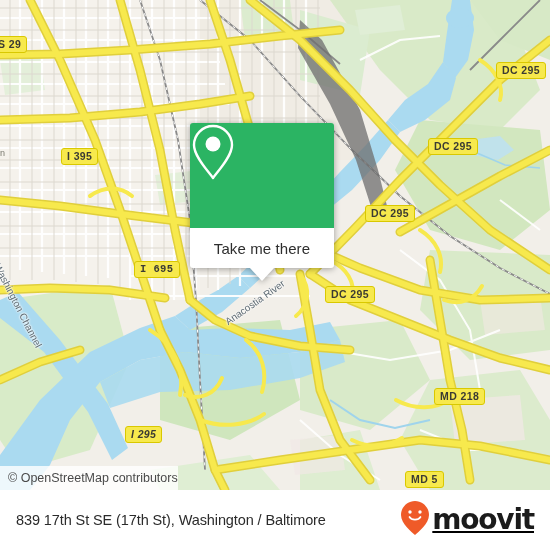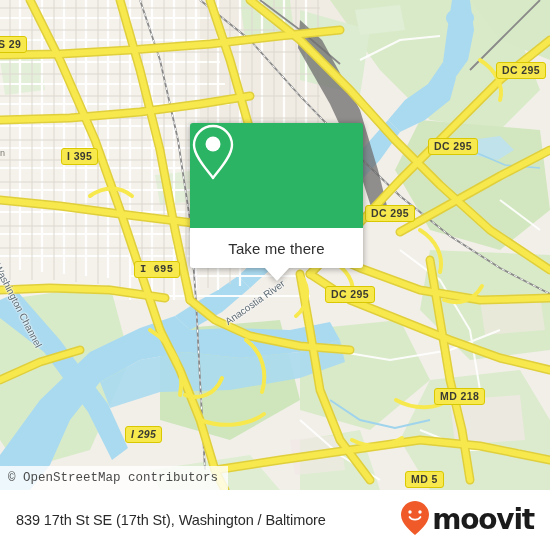--- a/index.html
+++ b/index.html
@@ -45,21 +45,21 @@
     position:absolute;
     color:#7a7a70;
     font-size:9px;
     white-space:nowrap;
     font-family:"Liberation Sans", sans-serif;
   }
 
   
   .popup{
     position:absolute;
-    left:190px;top:123px;width:173px;
+    left:190px;top:123px;width:144px;
     filter:drop-shadow(0 1px 3px rgba(0,0,0,.35));
   }
   .popup-top{
     background:#2bb463;
     height:105px;
     border-radius:3px 3px 0 0;
     display:flex;align-items:center;justify-content:center;
   }
   .popup-bottom{
     background:#ffffff;
@@ -80,44 +80,44 @@
     width:0;height:0;
     border-left:13px solid transparent;
     border-right:13px solid transparent;
     border-top:14px solid #ffffff;
   }
 
   
   .attrib{
     position:absolute;left:0;top:466px;
     height:24px;
-    padding:0 10px 0 8px;
+    padding:0 0 0 8px;
     display:flex;align-items:center;
     background:rgba(255,255,255,.80);
     color:#4a4a4a;
     font-size:12.5px;
-    font-family:Liberation Mono, monospace;
+    font-family:Liberation Sans, sans-serif;
     white-space:nowrap;
   }
 
   
   .footer{
     position:absolute;left:0;top:490px;width:550px;height:60px;
     background:#ffffff;
     display:flex;align-items:center;justify-content:space-between;
     padding:0 16px;box-sizing:border-box;
   }
   .footer-address{
     color:#2b2b2b;
     font-size:14.5px;
     letter-spacing:-.1px;
     white-space:nowrap;
     font-family:"Liberation Sans", sans-serif;
   }
-  .brand{display:flex;align-items:center;gap:2px;}
+  .brand{display:flex;align-items:center;gap:2px;text-decoration:underline;}
   .brand-word{
     color:#1b1b1b;
     font-size:28px;
     font-weight:bold;
     letter-spacing:-1.2px;
     line-height:28px;
     font-family:"DejaVu Sans", sans-serif;
   }
 </style>
 </head>

